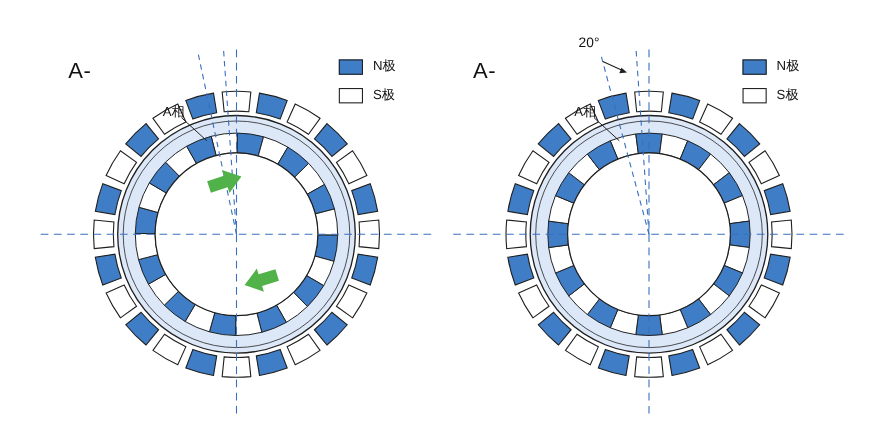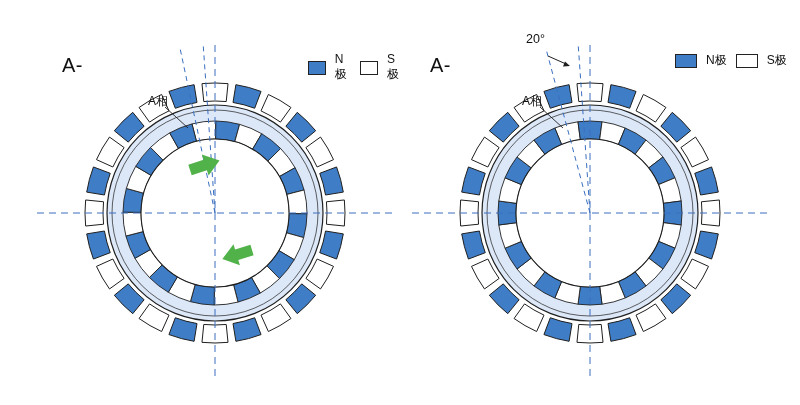--- a/index.html
+++ b/index.html
@@ -13,21 +13,21 @@
   .canvas{display:flex;width:800px;height:405px}
   .panel{position:relative;width:400px;height:405px}
   svg.diagram{position:absolute;left:0;top:0}
   .phase-label{position:absolute;font-size:20px;color:#111;letter-spacing:.5px}
   .panel-left .phase-label{left:62px;top:54px}
   .panel-right .phase-label{left:30px;top:54px}
   .callout{position:absolute;font-size:12px;color:#111}
   .panel-left .callout{left:148px;top:93px}
   .panel-right .callout{left:122px;top:93px}
   .angle-label{position:absolute;font-size:12.5px;color:#111;left:126px;top:32px}
-  .legend{position:absolute;top:52px;display:flex;flex-direction:row;gap:9px}
+  .legend{position:absolute;top:52px;display:flex;flex-direction:column;gap:9px}
   .panel-left .legend{left:308px}
   .panel-right .legend{left:275px}
   .legend-row{display:flex;align-items:center;gap:9px}
   .swatch{width:22px;height:14px;border:1px solid #222;display:inline-block;background:#fff}
   .legend-text{font-size:12px;color:#111}
 </style>
 </head>
 <body>
 
 <div class="canvas">

